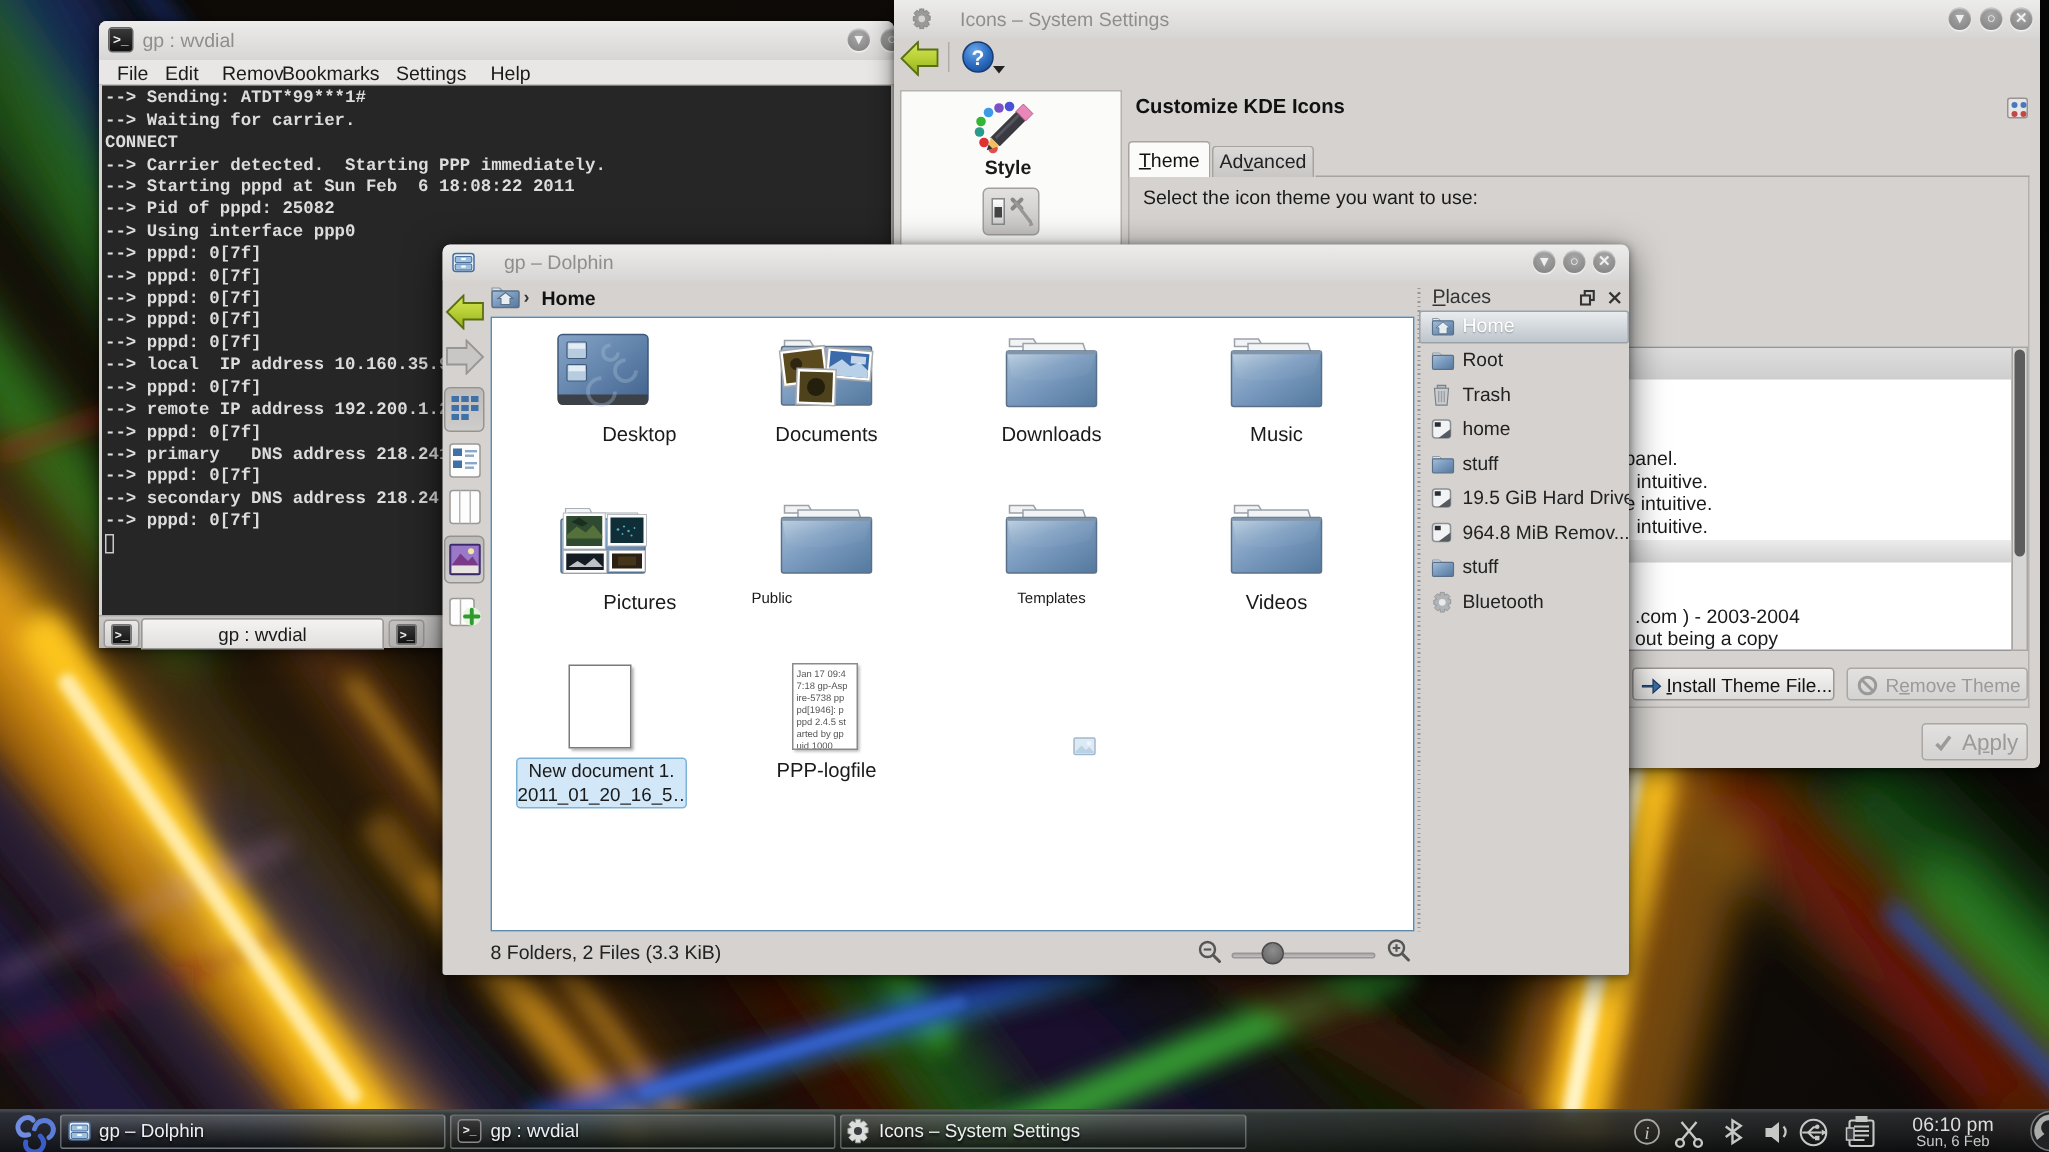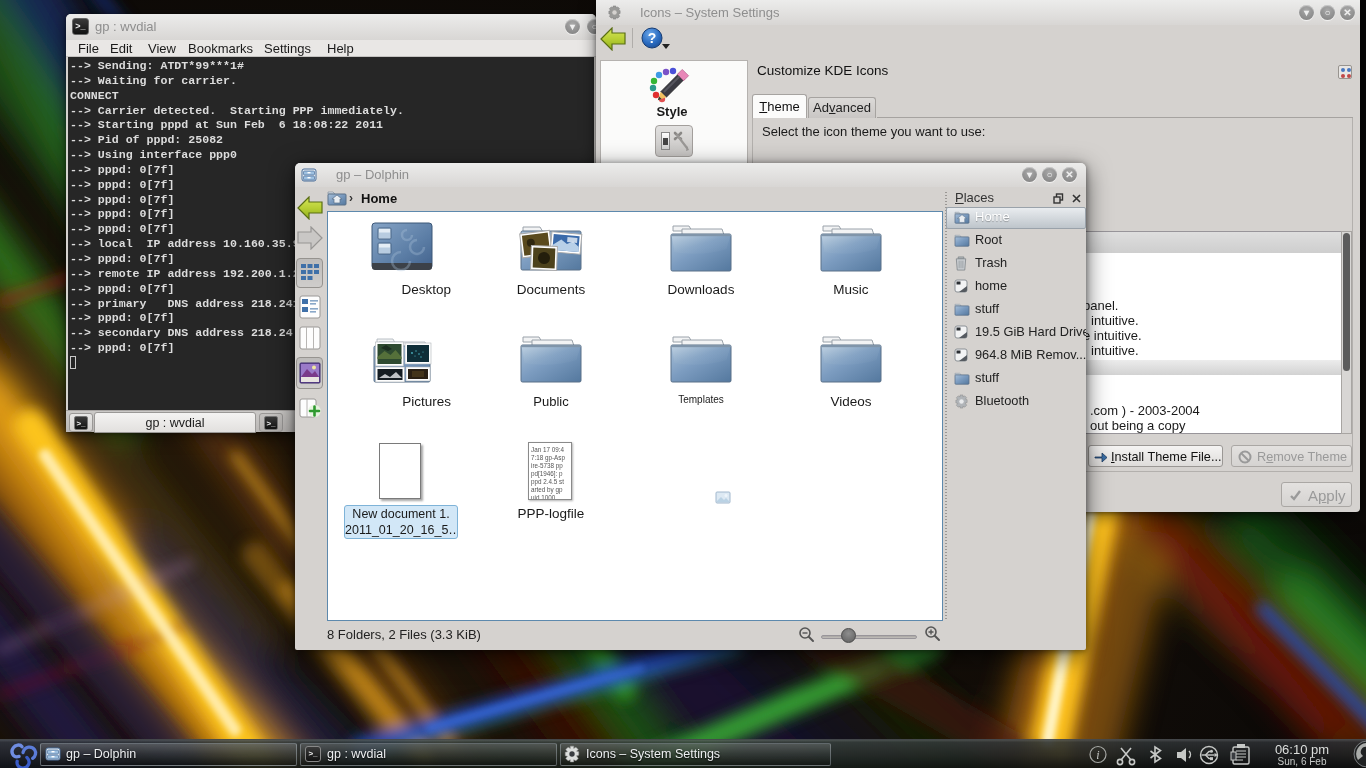--- a/index.html
+++ b/index.html
@@ -93,21 +93,21 @@
   <div class="wbtn" style="left:499px;top:5px">
         <span>▾</span>
       </div>
   <div class="wbtn" style="left:521px;top:5px">
         <span>○</span>
       </div>
  </div>
  <div class="a" style="left:0;top:26px;width:530px;height:17px;background:#e9e7e5;border-bottom:1px solid #c4c2c0;font-size:13px;color:#1a1a1a">
   <span class="a" style="left:12px;top:1px">File</span>
       <span class="a" style="left:44px;top:1px">Edit</span>
-      <span class="a" style="left:82px;top:1px">View</span>
+      <span class="a" style="left:82px;top:1px">Remov</span>
       <span class="a" style="left:122px;top:1px">Bookmarks</span>
       <span class="a" style="left:198px;top:1px">Settings</span>
       <span class="a" style="left:261px;top:1px">Help</span>
  </div>
  <div class="a mono" style="left:2px;top:43px;width:526px;height:353px;background:#262626;color:#dcdcdc;font-size:11.6px;line-height:14.85px;font-weight:600;letter-spacing:0;white-space:pre;overflow:hidden;padding:2px 0 0 2px">--&gt; Sending: ATDT*99***1#
 --&gt; Waiting for carrier.
 CONNECT
 --&gt; Carrier detected.  Starting PPP immediately.
 --&gt; Starting pppd at Sun Feb  6 18:08:22 2011
 --&gt; Pid of pppd: 25082
@@ -200,21 +200,21 @@
  <div class="a" style="left:26px;top:104px;width:100px;text-align:center;font-size:13px;font-weight:bold;color:#1a1a1a">Style</div>
  <div class="a" style="left:59px;top:125px;width:38px;height:32px;background:linear-gradient(#e2e1e0,#c6c4c2);border:1px solid #a39f9c;border-radius:4px">
   <div class="a" style="left:5px;top:6px;width:9px;height:18px;background:linear-gradient(#fdfdfd,#cfcfcf);border:1px solid #888"></div>
   <div class="a" style="left:6.5px;top:12px;width:5px;height:7px;background:#444"></div>
   <svg class="a" style="left:16px;top:4px" width="20" height="24" viewBox="0 0 20 24">
         <path d="M3 3l6 6M9 3L3 9" stroke="#8a8886" stroke-width="2.6" stroke-linecap="round"></path>
         <path d="M5 5l10 13" stroke="#9a9896" stroke-width="2.2" stroke-linecap="round"></path>
         <path d="M15 16l2 4-3 1z" fill="#9a9896"></path>
       </svg>
  </div>
- <div class="a" style="left:161px;top:63px;font-size:13.5px;font-weight:normal;color:#111">Customize KDE Icons</div>
+ <div class="a" style="left:161px;top:63px;font-size:13.5px;font-weight:bold;color:#111">Customize KDE Icons</div>
  <div class="a" style="left:742px;top:65px;width:14px;height:14px;border:1px solid #98948f;border-radius:2px;background:#e8e6e4">
   <div class="a" style="left:2px;top:2px;width:4px;height:4px;border-radius:50%;background:#4878c0"></div>
       <div class="a" style="left:8px;top:2px;width:4px;height:4px;border-radius:50%;background:#4878c0"></div>
   <div class="a" style="left:2px;top:8px;width:4px;height:4px;border-radius:50%;background:#c04848"></div>
       <div class="a" style="left:8px;top:8px;width:4px;height:4px;border-radius:50%;background:#c04848"></div>
  </div>
  <div class="a" style="left:156px;top:117px;width:601px;height:355px;border:1px solid #b3b0ad;border-top:none"></div>
  <div class="a" style="left:156px;top:94px;width:55px;height:24px;background:#fbfbfa;border:1px solid #a6a3a0;border-bottom:none;border-radius:3px 3px 0 0;font-size:13px;color:#111;text-align:center;line-height:23px"><span style="text-decoration:underline">T</span>heme</div>
  <div class="a" style="left:212px;top:97px;width:68px;height:21px;background:linear-gradient(#dcdad8,#c9c6c4);border:1px solid #a6a3a0;border-bottom:none;border-radius:3px 3px 0 0;font-size:13px;color:#222;text-align:center;line-height:20px">Ad<span style="text-decoration:underline">v</span>anced</div>
  <div class="a" style="left:281px;top:117px;width:476px;height:1px;background:#a6a3a0"></div>
@@ -436,21 +436,21 @@
           <path d="M8 45l6-4 5 3 6-5 6 6z" fill="#e8ecf0" opacity=".8"></path>
    <rect x="35" y="34" width="24" height="14" fill="#fdfdfd" stroke="#b0b4b8" stroke-width=".6"></rect>
    <rect x="37" y="36" width="20" height="10" fill="#2a2014"></rect>
           <rect x="41" y="38" width="12" height="6" fill="#4a3a1c" opacity=".8"></rect>
   </g>
  </svg>
  <div class="a" style="left:56px;top:231px;width:100px;text-align:right;font-size:13.5px;color:#1a1a1a">Pictures</div>
  <svg class="a" style="left:225px;top:170px" width="62" height="50" viewBox="0 0 62 50">
         <use href="#folder"></use>
       </svg>
- <div class="a" style="left:206px;top:231px;width:100px;text-align:center;font-size:13px;color:#1a1a1a">Public</div>
+ <div class="a" style="left:206px;top:231px;width:100px;text-align:left;font-size:10px;color:#1a1a1a">Public</div>
  <svg class="a" style="left:375px;top:170px" width="62" height="50" viewBox="0 0 62 50">
         <use href="#folder"></use>
       </svg>
  <div class="a" style="left:356px;top:231px;width:100px;text-align:center;font-size:10px;color:#1a1a1a">Templates</div>
  <svg class="a" style="left:525px;top:170px" width="62" height="50" viewBox="0 0 62 50">
         <use href="#folder"></use>
       </svg>
  <div class="a" style="left:506px;top:231px;width:100px;text-align:center;font-size:13.5px;color:#1a1a1a">Videos</div>
  <div class="a" style="left:84px;top:280px;width:42px;height:56px;background:#fff;border:1px solid #7a7a7a;box-shadow:1.5px 1.5px 2px rgba(0,0,0,.35)"></div>
  <div class="a" style="left:49px;top:342px;width:114px;height:34px;background:#d2e7f7;border:1px solid #7eb3d8;border-radius:3px;font-size:12.5px;color:#1a1a1a;text-align:center;line-height:15.5px;padding-top:1px;white-space:nowrap;overflow:hidden">New document 1.<br>2011_01_20_16_5…</div>

